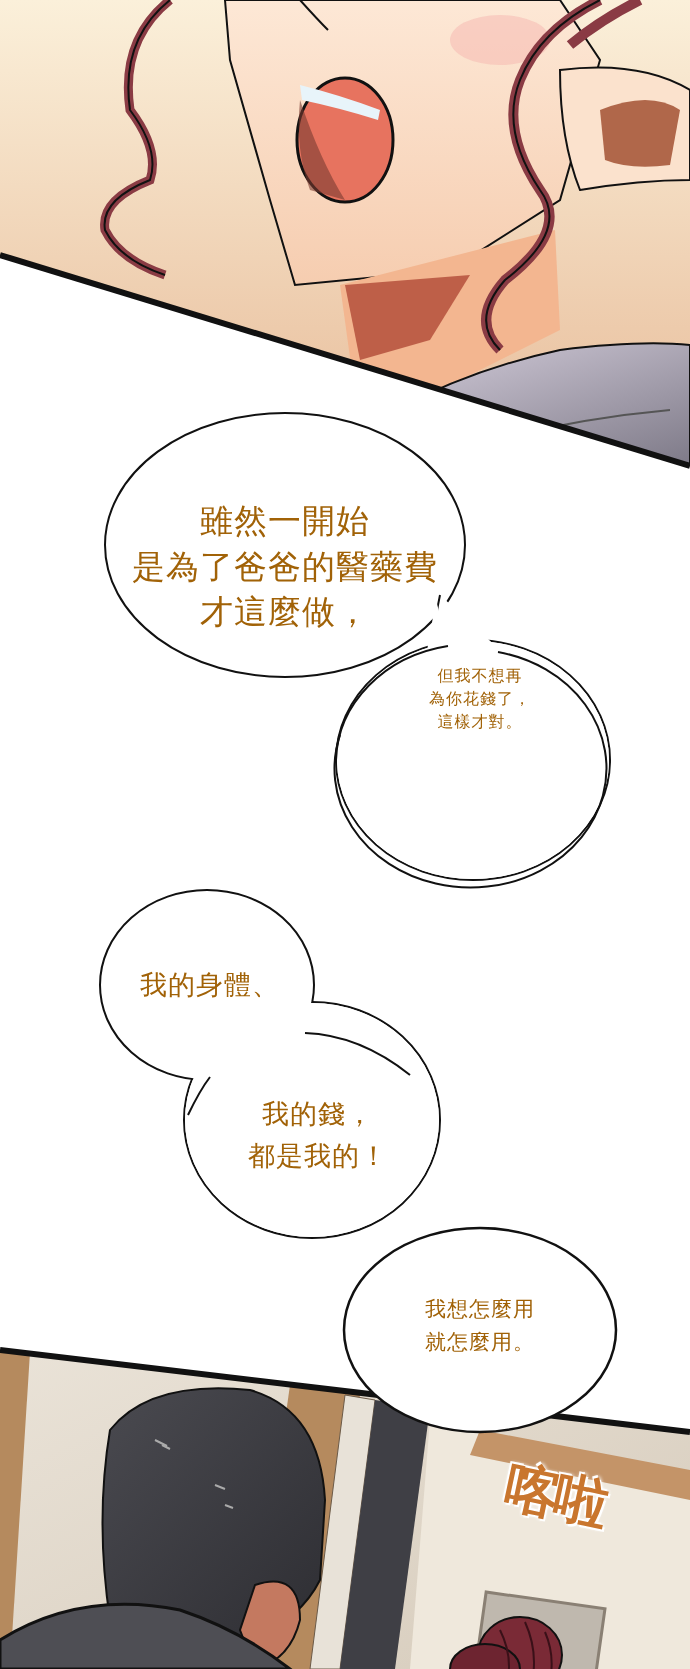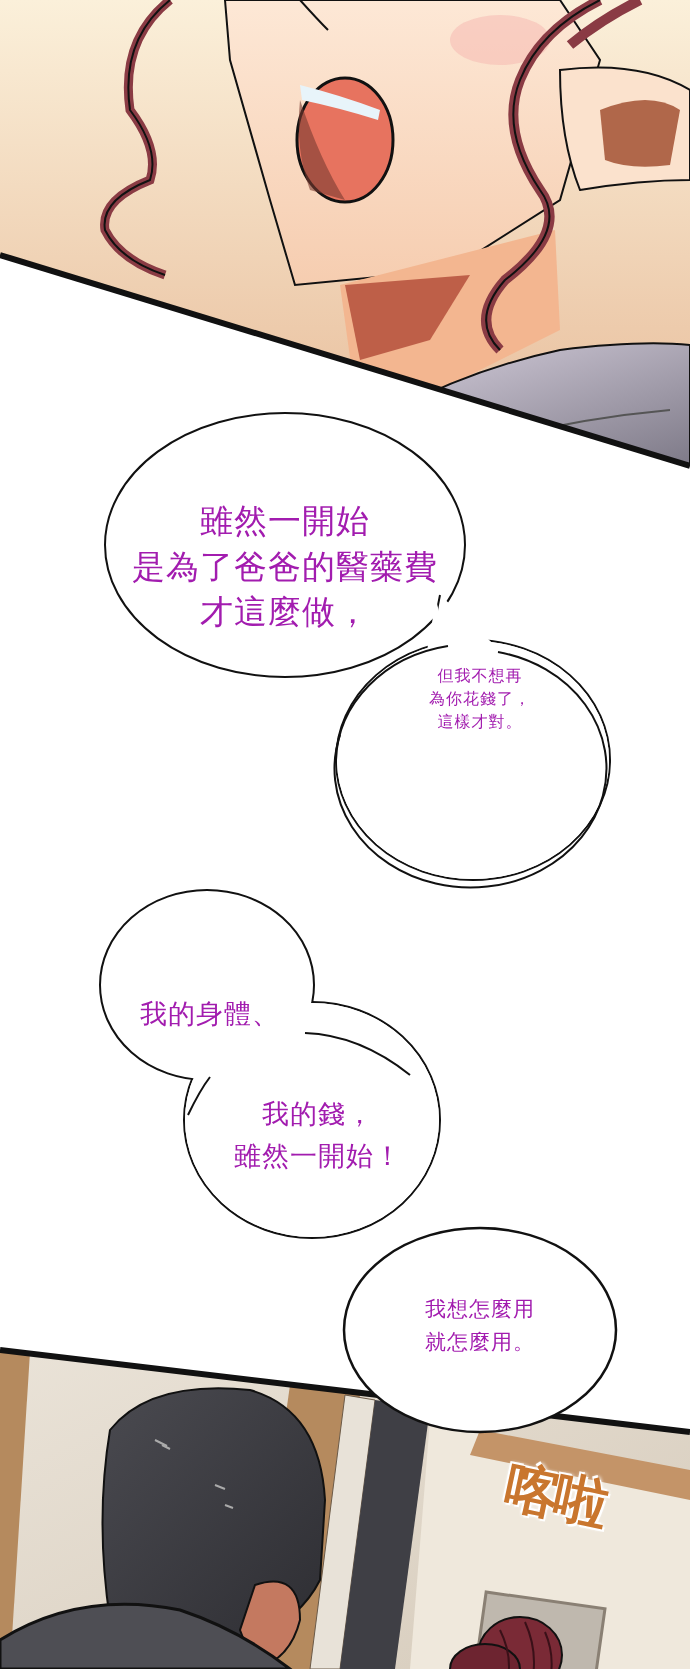--- a/index.html
+++ b/index.html
@@ -1,20 +1,20 @@
 <!DOCTYPE html>
 <html><head>
 <meta charset="utf-8">
 <style>
   html, body { margin: 0; padding: 0; background: #ffffff; }
   body { width: 690px; height: 1669px; position: relative; overflow: hidden;
          font-family: "DejaVu Sans", "Liberation Sans", sans-serif; }
   .art { position: absolute; left: 0; top: 0; width: 690px; height: 1669px; }
   .bubble-text {
-    position: absolute; text-align: center; color: #a21caf;
+    position: absolute; text-align: center; color: #a16207;
     font-family: "DejaVu Sans", sans-serif; font-weight: normal;
     line-height: 1.38; white-space: pre-line; letter-spacing: 1px;
   }
   .sfx {
     position: absolute; color: #c9762e; font-family: "DejaVu Serif", serif;
     font-size: 54px; font-weight: bold;
     text-shadow: 0 0 4px #fff, 0 0 4px #fff, 2px 2px 0 #fff, -2px -2px 0 #fff;
     transform: rotate(12deg); letter-spacing: -4px;
   }
 </style>
@@ -125,19 +125,19 @@
 
   <ellipse cx="480" cy="1330" rx="136" ry="102" fill="#fff" stroke="#111" stroke-width="2.5"></ellipse>
 </svg>
 
 <div class="bubble-text" style="left:105px; top:498px; width:360px; font-size:33px;">雖然一開始
 是為了爸爸的醫藥費
 才這麼做，</div>
 <div class="bubble-text" style="left:370px; top:664px; width:220px; font-size:16px; line-height:1.45;font-family:Liberation Serif, serif;">但我不想再
 為你花錢了，
 這樣才對。</div>
-<div class="bubble-text" style="left:115px; top:966px; width:190px; font-size:27px;margin-top:29px;">我的身體、</div>
+<div class="bubble-text" style="left:115px; top:966px; width:190px; font-size:27px;">我的身體、</div>
 <div class="bubble-text" style="left:218px; top:1093px; width:200px; font-size:27px; line-height:1.55;">我的錢，
-雖然一開始！</div>
+都是我的！</div>
 <div class="bubble-text" style="left:375px; top:1293px; width:210px; font-size:21px; line-height:1.55;">我想怎麼用
 就怎麼用。</div>
 
 <div class="sfx" style="left:505px; top:1460px;">喀啦</div>
 
 </body></html>

